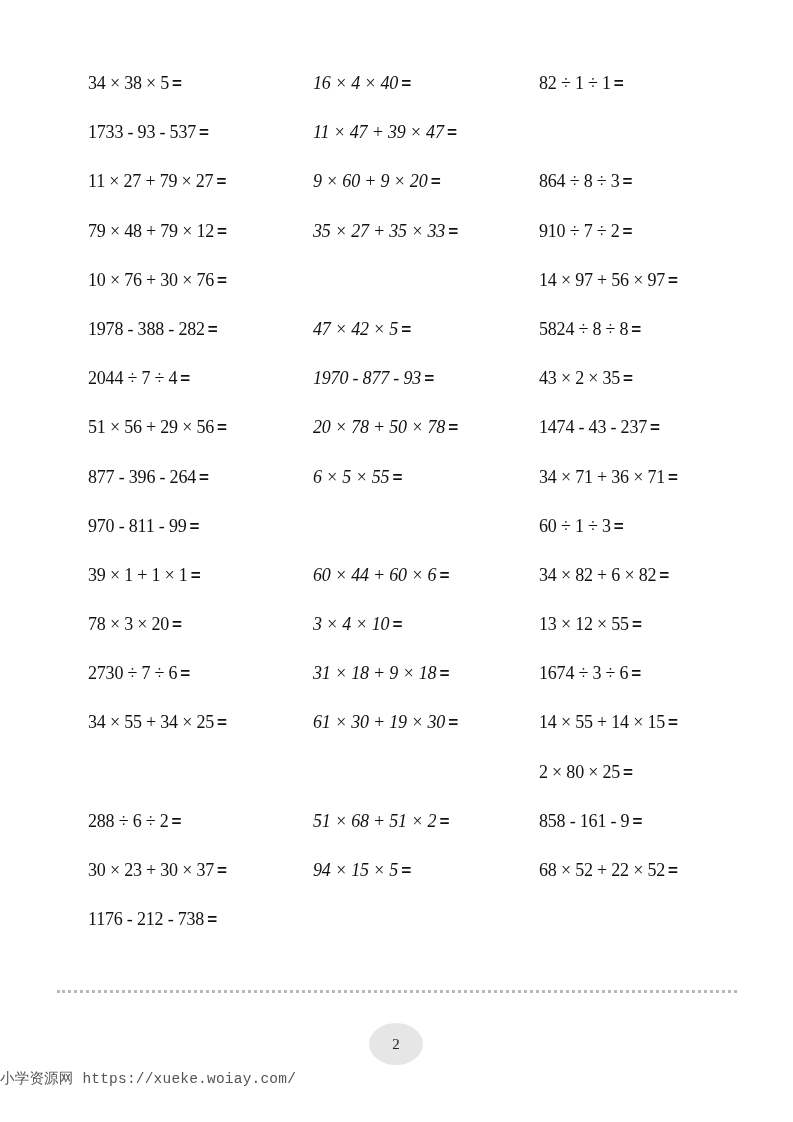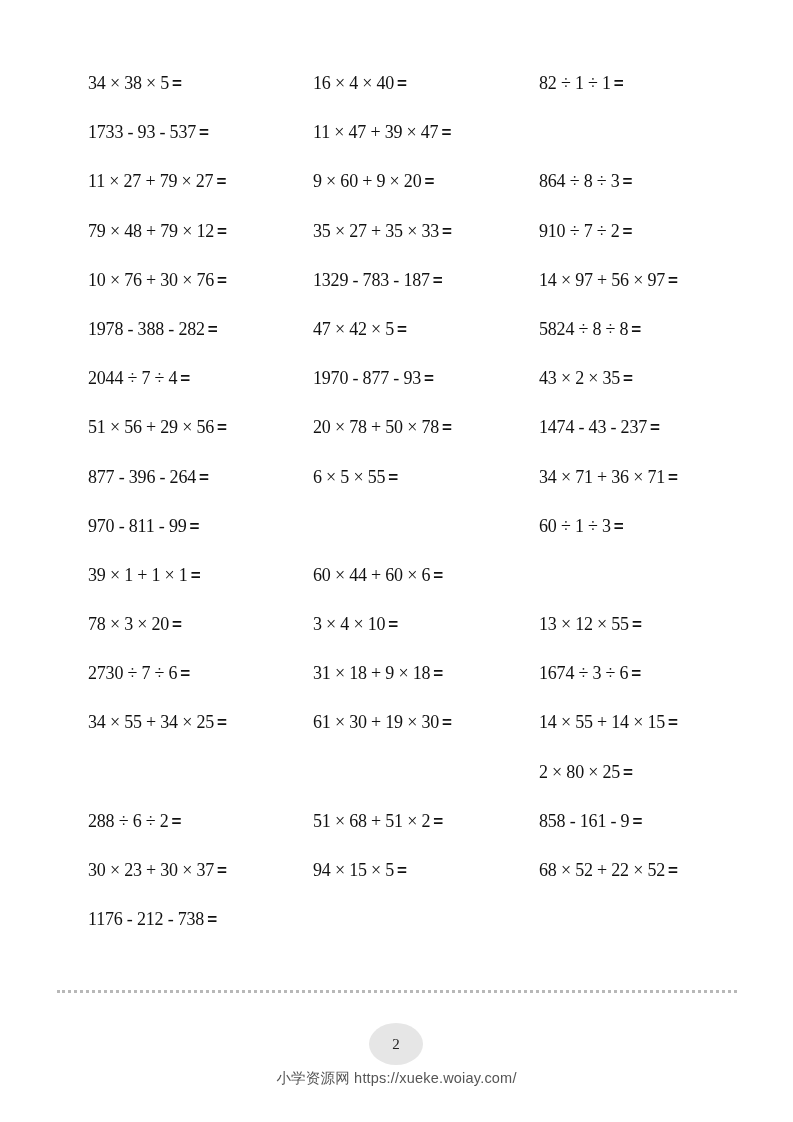--- a/index.html
+++ b/index.html
@@ -27,21 +27,21 @@
     }
     .cell {
       position: absolute;
       top: 4px;
       font-size: 18px;
       line-height: 30px;
       white-space: nowrap;
       letter-spacing: -0.2px;
     }
     .c0 { left: 0px; }
-    .c1 { left: 225px; }
+    .c1 { left: 225px; font-style: italic; }
     .c2 { left: 451px; }
     .eq {
       font-family: "Liberation Sans", "DejaVu Sans", sans-serif;
       font-weight: bold;
       font-size: 17px;
       margin-left: 3px;
     }
     .divider {
       position: absolute;
       left: 57px;
@@ -63,22 +63,21 @@
       justify-content: center;
       font-family: "Liberation Serif", serif;
       font-size: 15px;
       color: #222222;
     }
     .footer-text {
       position: absolute;
       left: 0;
       width: 793px;
       top: 1069px;
-      text-align: center;
-      font-family: Liberation Sans, sans-serif;
+      font-family: Liberation Mono, monospace;
       font-size: 14.5px;
       color: #555555;
       letter-spacing: 0.2px;
     }
   </style>
 </head>
 <body>
 
 <div class="grid" id="grid">
     <div class="row">
@@ -95,21 +94,20 @@
       <div class="cell c1"><span>9 × 60 + 9 × 20</span><span class="eq">=</span></div>
       <div class="cell c2"><span>864 ÷ 8 ÷ 3</span><span class="eq">=</span></div>
     </div>
     <div class="row">
       <div class="cell c0"><span>79 × 48 + 79 × 12</span><span class="eq">=</span></div>
       <div class="cell c1"><span>35 × 27 + 35 × 33</span><span class="eq">=</span></div>
       <div class="cell c2"><span>910 ÷ 7 ÷ 2</span><span class="eq">=</span></div>
     </div>
     <div class="row">
       <div class="cell c0"><span>10 × 76 + 30 × 76</span><span class="eq">=</span></div>
-      <div class="cell c1"><span>1329 - 783 - 187</span><span class="eq">=</span></div>
       <div class="cell c2"><span>14 × 97 + 56 × 97</span><span class="eq">=</span></div>
     </div>
     <div class="row">
       <div class="cell c0"><span>1978 - 388 - 282</span><span class="eq">=</span></div>
       <div class="cell c1"><span>47 × 42 × 5</span><span class="eq">=</span></div>
       <div class="cell c2"><span>5824 ÷ 8 ÷ 8</span><span class="eq">=</span></div>
     </div>
     <div class="row">
       <div class="cell c0"><span>2044 ÷ 7 ÷ 4</span><span class="eq">=</span></div>
       <div class="cell c1"><span>1970 - 877 - 93</span><span class="eq">=</span></div>
@@ -125,20 +123,21 @@
       <div class="cell c1"><span>6 × 5 × 55</span><span class="eq">=</span></div>
       <div class="cell c2"><span>34 × 71 + 36 × 71</span><span class="eq">=</span></div>
     </div>
     <div class="row">
       <div class="cell c0"><span>970 - 811 - 99</span><span class="eq">=</span></div>
       <div class="cell c2"><span>60 ÷ 1 ÷ 3</span><span class="eq">=</span></div>
     </div>
     <div class="row">
       <div class="cell c0"><span>39 × 1 + 1 × 1</span><span class="eq">=</span></div>
       <div class="cell c1"><span>60 × 44 + 60 × 6</span><span class="eq">=</span></div>
+      <div class="cell c2"><span>34 × 82 + 6 × 82</span><span class="eq">=</span></div>
     </div>
     <div class="row">
       <div class="cell c0"><span>78 × 3 × 20</span><span class="eq">=</span></div>
       <div class="cell c1"><span>3 × 4 × 10</span><span class="eq">=</span></div>
       <div class="cell c2"><span>13 × 12 × 55</span><span class="eq">=</span></div>
     </div>
     <div class="row">
       <div class="cell c0"><span>2730 ÷ 7 ÷ 6</span><span class="eq">=</span></div>
       <div class="cell c1"><span>31 × 18 + 9 × 18</span><span class="eq">=</span></div>
       <div class="cell c2"><span>1674 ÷ 3 ÷ 6</span><span class="eq">=</span></div>

